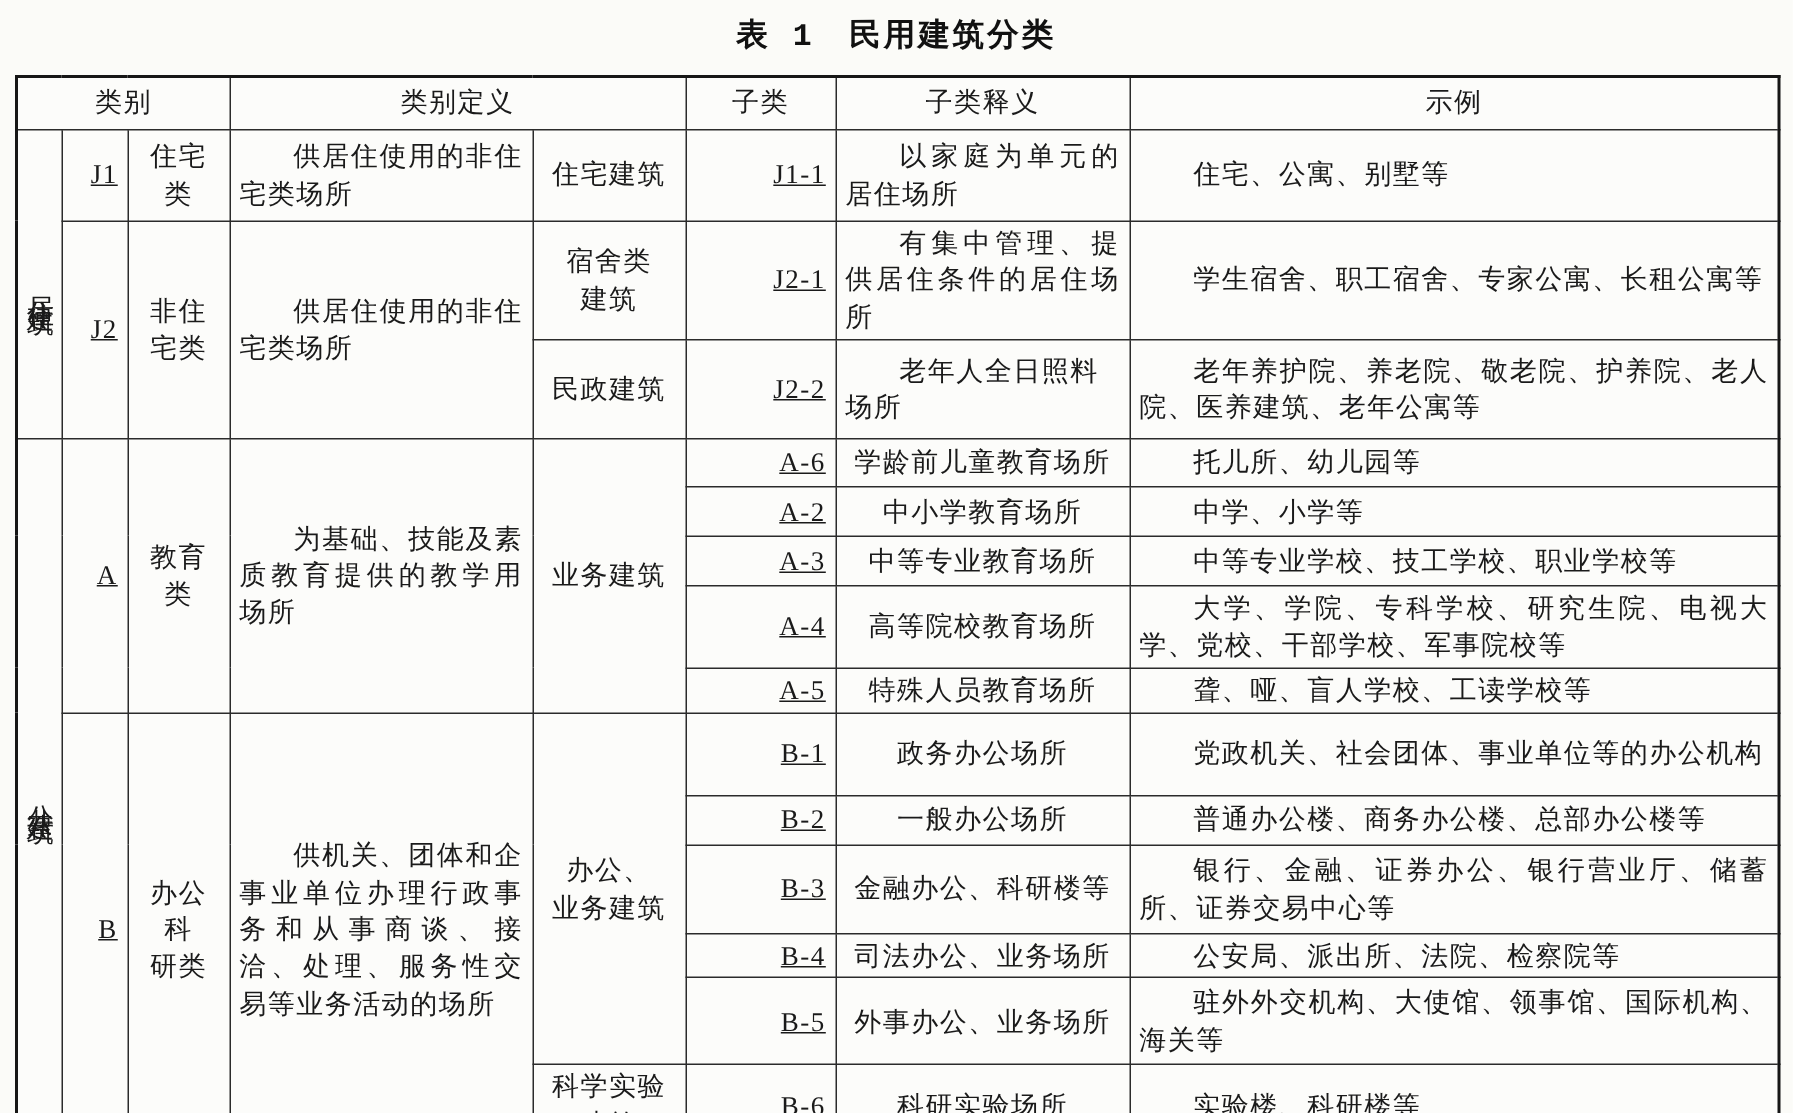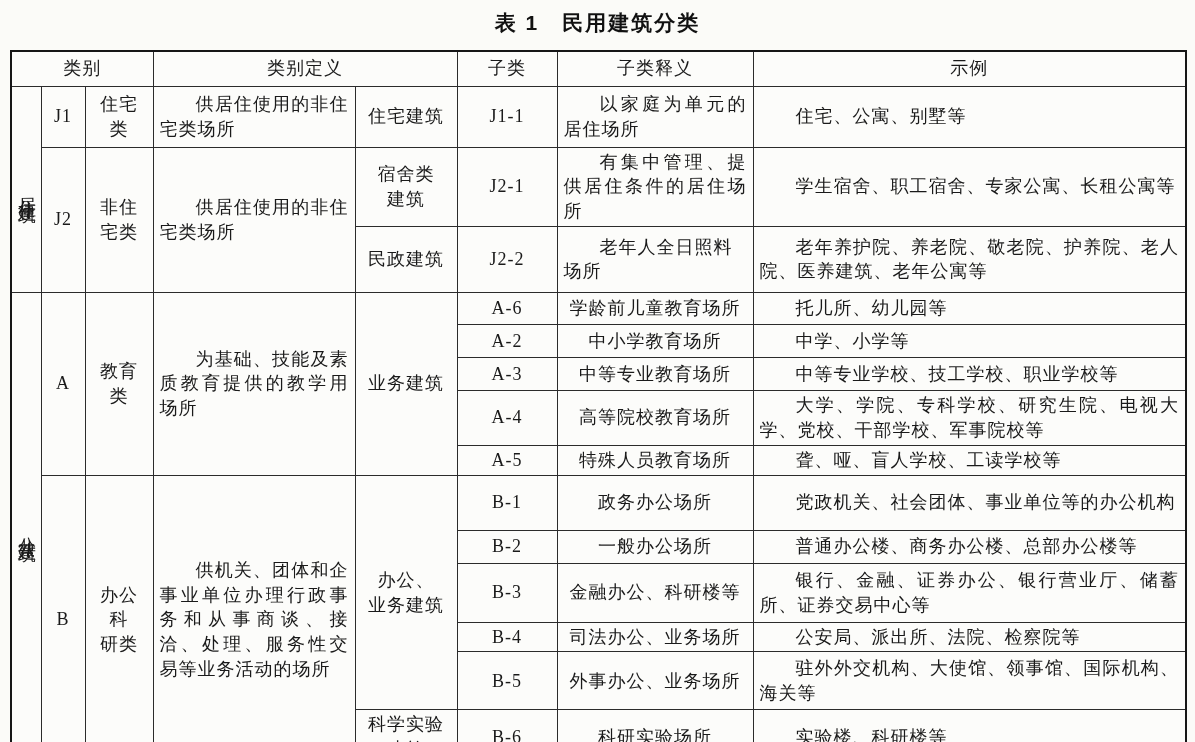--- a/index.html
+++ b/index.html
@@ -8,21 +8,21 @@
     background: #fbfbf8;
     color: #1a1a1a;
     font-family: "Liberation Serif", "DejaVu Serif", serif;
     overflow: hidden;
   }
   .page { position: relative; width: 1195px; height: 742px; }
 
   .doc-title {
     margin: 9px 0 0 0;
     text-align: center;
-    font-family: Liberation Sans, sans-serif;
+    font-family: Liberation Mono, monospace;
     font-weight: 700;
     font-size: 21px;
     letter-spacing: 2px;
     color: #111;
   }
 
   table.cls {
     position: absolute;
     left: 10px; top: 41px;
     width: 1175px;
@@ -39,21 +39,21 @@
     letter-spacing: 1px;
     vertical-align: middle;
     white-space: pre-line;
     font-weight: normal;
     overflow: hidden;
   }
   th.hd { text-align: center; font-family: Liberation Serif, serif; }
 
   td.ctr  { text-align: center; }
   td.para { text-align: justify; text-indent: 2em; }
-  td.code { text-align: center; font-size: 17px; letter-spacing: 0.5px; }
+  td.code { text-align: right; font-size: 17px; letter-spacing: 0.5px; text-decoration: underline; }
 
   td.vcell { text-align: center; padding: 2px 1px; }
   .vtext {
     display: inline-block;
     writing-mode: vertical-lr;
     text-orientation: upright;
     letter-spacing: 3px;
     line-height: 1;
   }
 </style>

